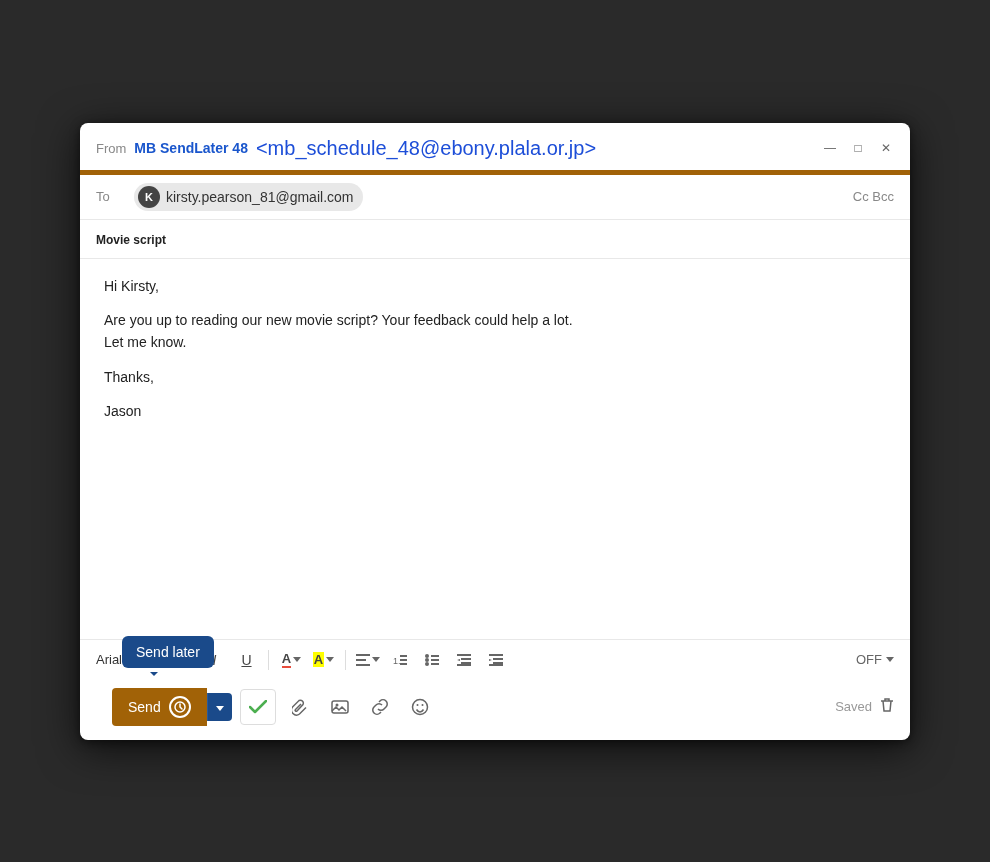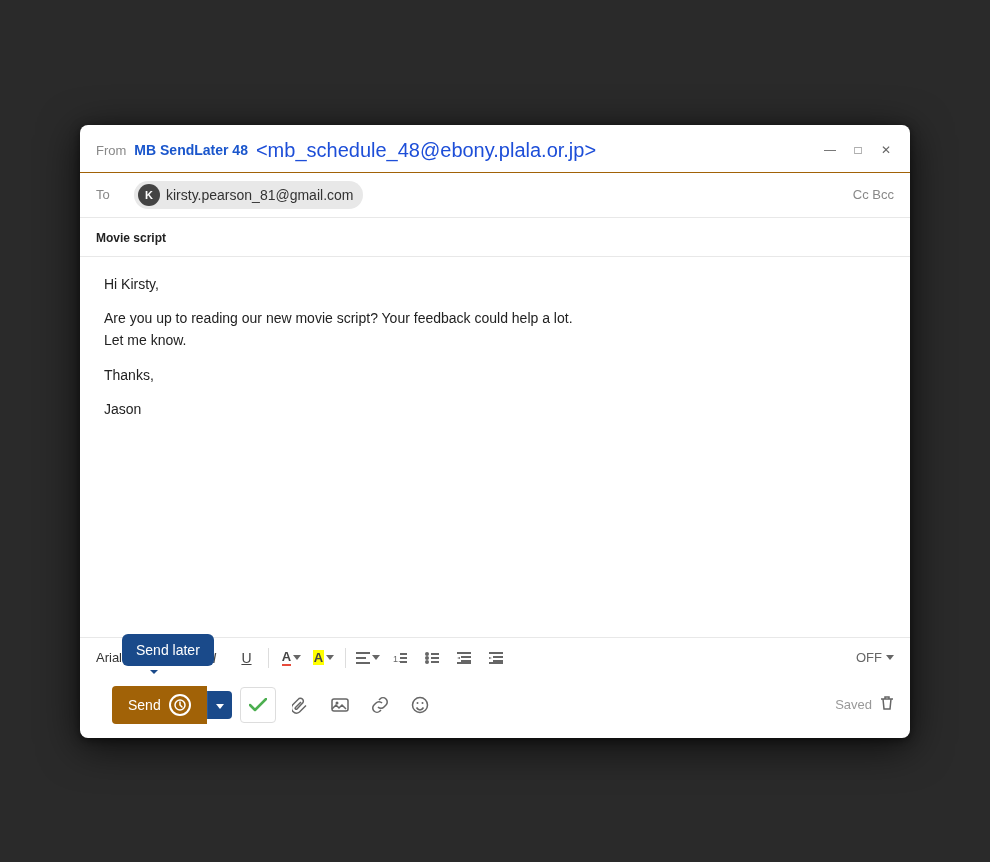--- a/index.html
+++ b/index.html
@@ -25,21 +25,21 @@
       overflow: visible;
       position: relative;
     }
 
     
     .title-bar {
       display: flex;
       align-items: center;
       justify-content: space-between;
       padding: 14px 16px 10px 16px;
-      border-bottom: 1px solid #a16207;
+      border-bottom: 5px solid #a16207;
     }
 
     .title-bar-left {
       display: flex;
       align-items: center;
       gap: 8px;
       font-size: 14px;
     }
 
     .from-label {

